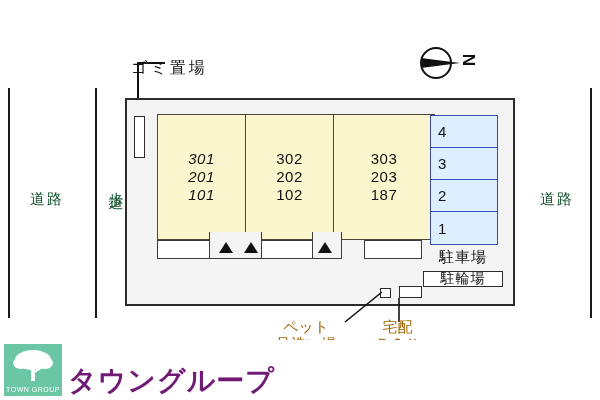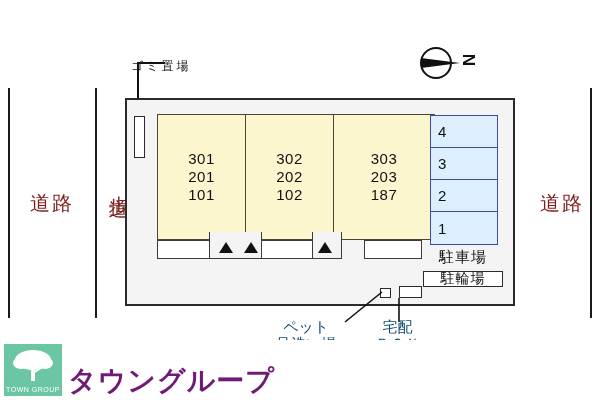--- a/index.html
+++ b/index.html
@@ -10,21 +10,21 @@
     overflow:hidden;
     position:relative;
   }
   #plan{
     position:absolute;left:0;top:0;width:600px;height:340px;
     background:#ffffff;
   }
   
   .road-line{position:absolute;background:#1a1a1a;}
   .road-label{
-    position:absolute;font-size:20px;color:#7f1d1d;
+    position:absolute;font-size:15px;color:#14532d;
     letter-spacing:2px;white-space:nowrap;font-family:Liberation Mono, monospace;
   }
   .road-label.vert{
     writing-mode:vertical-rl;letter-spacing:3px;
   }
   
   #site{
     position:absolute;left:125px;top:98px;width:390px;height:208px;
     border:2px solid #2b2b2b;background:#f4f4f4;box-sizing:border-box;
   }
@@ -77,30 +77,30 @@
     font-size:14px;color:#111;letter-spacing:1px;
   }
   
   #gomi-box{
     position:absolute;left:7px;top:16px;width:11px;height:42px;
     background:#ffffff;border:1.5px solid #2b2b2b;box-sizing:border-box;
   }
   #gomi-leader{position:absolute;left:137px;top:62px;width:1.6px;height:55px;background:#111;}
   #gomi-leader-h{position:absolute;left:137px;top:62px;width:28px;height:1.6px;background:#111;}
   #gomi-label{
-    position:absolute;left:131px;top:58px;font-size:12px;color:#111;
+    position:absolute;left:131px;top:58px;font-size:16px;color:#111;
     letter-spacing:3px;white-space:nowrap;
   }
   
   .amen{
     position:absolute;background:#ffffff;border:1.5px solid #2b2b2b;
     box-sizing:border-box;
   }
   .bot-label{
-    position:absolute;font-size:15px;color:#0c4a6e;line-height:1.15;
+    position:absolute;font-size:15px;color:#a16207;line-height:1.15;
     text-align:center;white-space:nowrap;
   }
   
   #compass{position:absolute;left:418px;top:46px;width:60px;height:34px;}
   #compass-n{
     position:absolute;left:44px;top:4px;font-size:17px;font-weight:bold;
     color:#111;transform:rotate(90deg);transform-origin:center;
   }
   
   #footer{
@@ -148,21 +148,21 @@
   <div id="gomi-label">ゴミ置場</div>
   <div id="gomi-leader-h"></div>
   <div id="gomi-leader"></div>
 
   <div id="site">
 
     <div id="gomi-box"></div>
 
     <div id="building">
 
-      <div class="unit" style="left:0;width:89px;">
+      <div class="unit" style="left:0;width:89px;font-style:italic;">
         <div class="unit-nums">
           <div>301</div>
           <div>201</div>
           <div>101</div>
         </div>
       </div>
       <div class="unit" style="left:88px;width:89px;">
         <div class="unit-nums">
           <div>302</div>
           <div>202</div>

